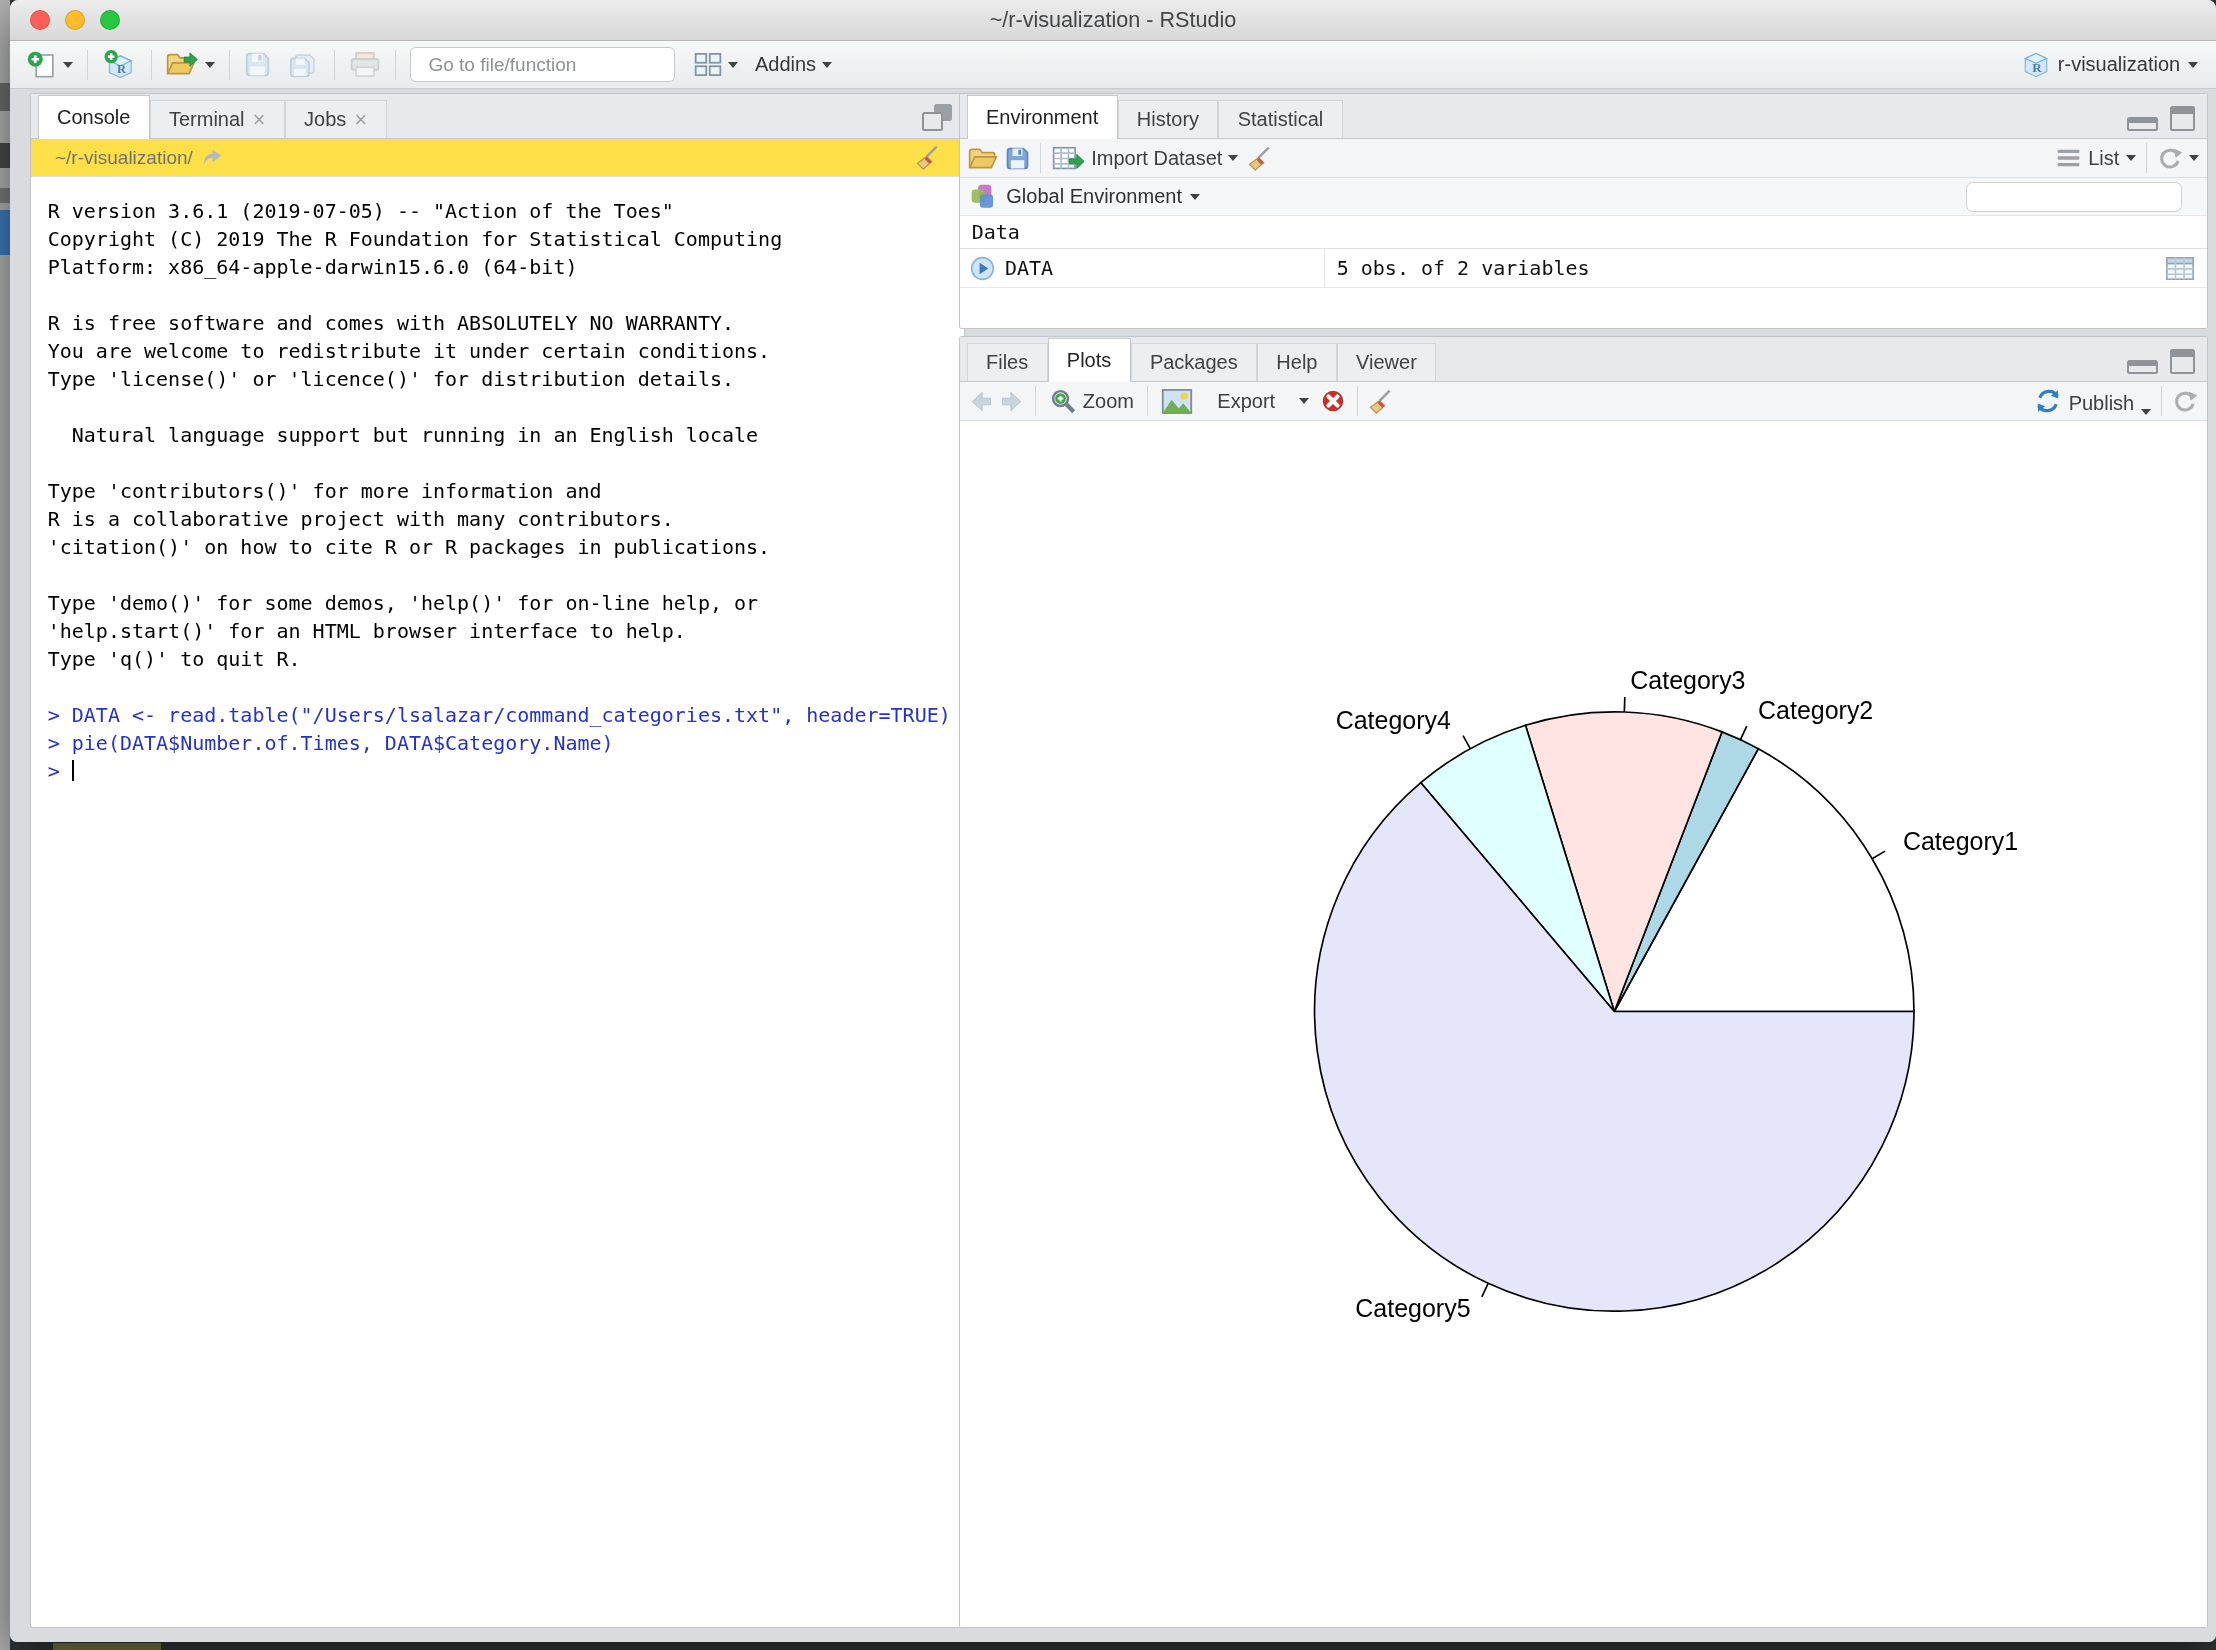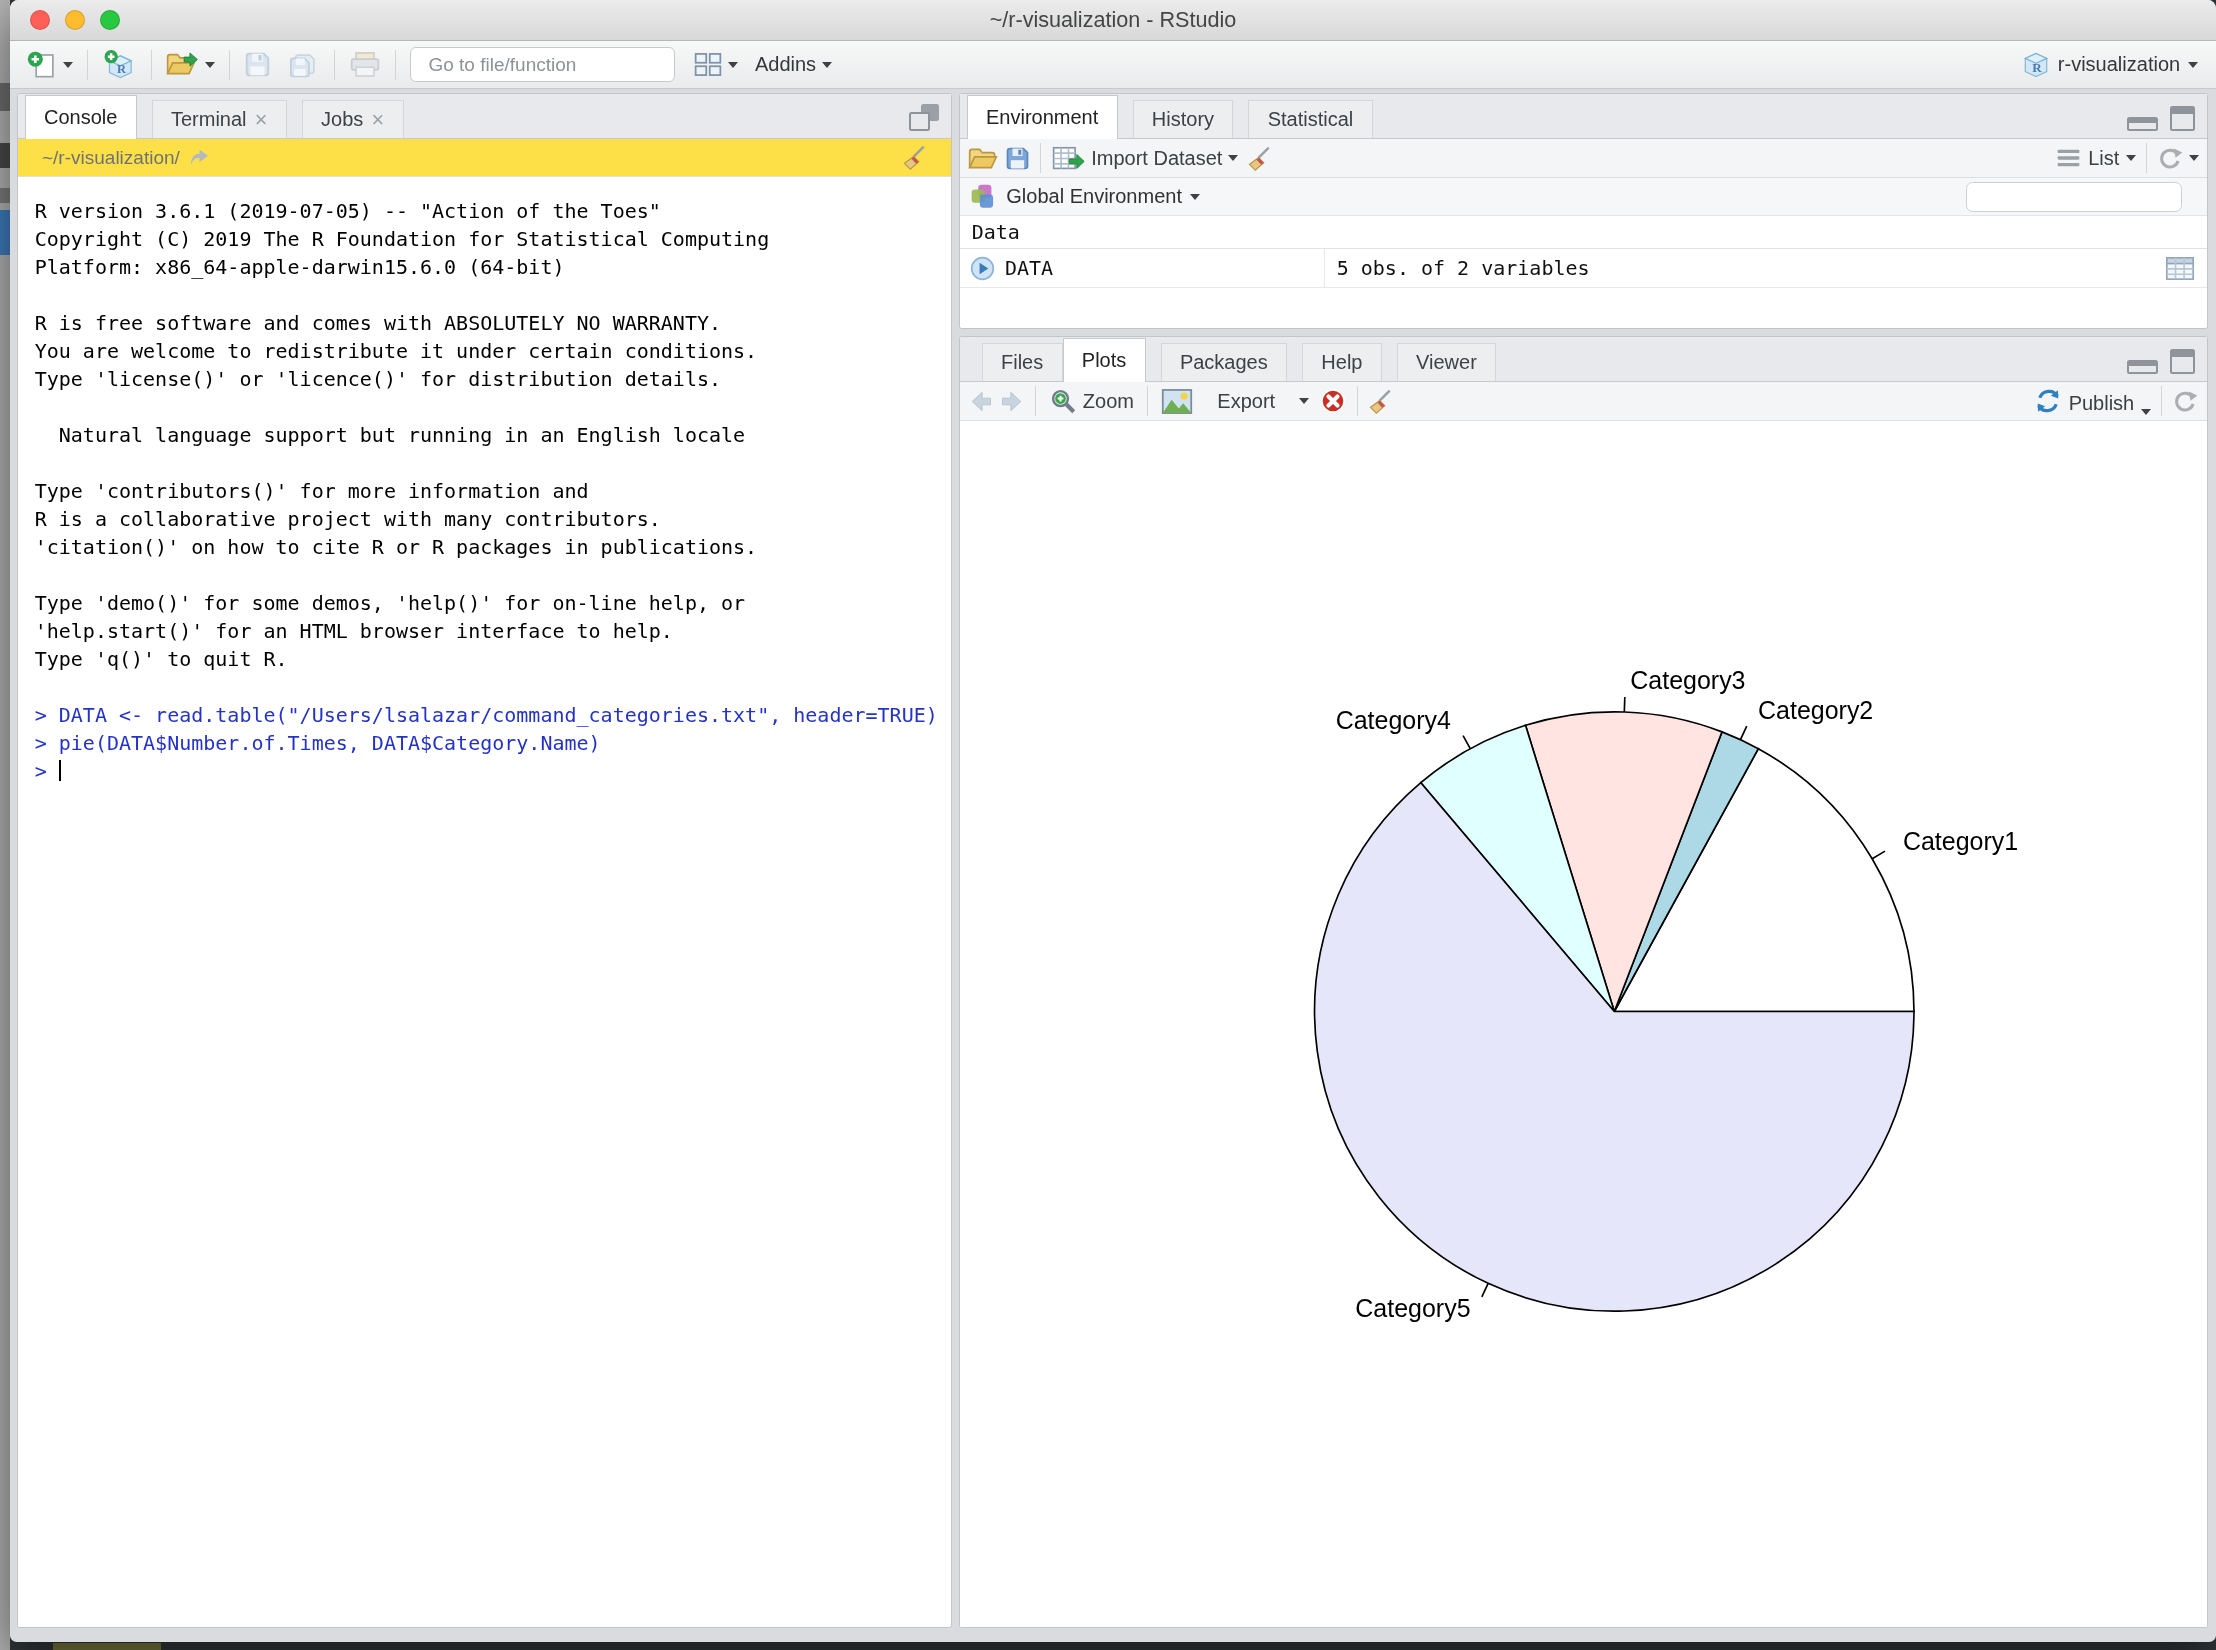--- a/index.html
+++ b/index.html
@@ -51,32 +51,32 @@
   .goto-box input { border:0; outline:0; flex:1; font-size:19px; color:#333; font-family:"Liberation Sans",sans-serif; background:transparent; }
   .goto-box input::placeholder { color:#8e9296; }
   .toolbar-label { font-size:20px; color:#35383a; }
   .right-project { margin-left:auto; display:flex; align-items:center; gap:7.5px; padding-right:6.7px; }
 
   
   .pane {
     position:absolute; background:#fff; border:0.8px solid #c2c5c8; border-radius:2.5px;
     display:flex; flex-direction:column; box-sizing:border-box; overflow:hidden;
   }
-  .console-pane { left:7px;    top:93px; width:935px; height:1535px; }
+  .console-pane { left:20px;    top:93px; width:935px; height:1535px; }
   .env-pane     { left:949px; top:93px; width:1249px; height:236px;  }
   .plots-pane   { left:949px; top:336px; width:1249px; height:1292px; }
 
   .tabstrip {
     display:flex; align-items:flex-end; height:44px; flex:0 0 44px;
     background:#e7e9ec; border-bottom:0.8px solid #c6c9cc; box-sizing:content-box;
     padding-left:6.7px;
   }
   .tab { display:flex; align-items:center; gap:8.3px; padding:0 18.3px; font-size:20px; color:#3e4245; height:43px; box-sizing:border-box; }
   .tab.active { background:#fff; border:0.8px solid #c6c9cc; border-bottom:0; height:44px; margin-bottom:-0.8px; color:#202224; position:relative; z-index:2; }
-  .tab.inactive { background:#eceef0; border:0.8px solid #d3d6d9; border-bottom:0; height:38px;margin-left:15px; }
+  .tab.inactive { background:#eceef0; border:0.8px solid #d3d6d9; border-bottom:0; height:38px; }
   .tab-close { font-size:21.6px; color:#9ba0a5; line-height:1; }
   .pane-controls { margin-left:auto; display:flex; align-items:flex-end; gap:11.7px; padding:0 11.7px 6.7px 0; }
   .ico-min { width:27px; height:6.7px;  border:2.5px solid #8e949a; border-top:6.7px solid #8e949a; border-radius:2.5px; background:#e7e9ec; }
   .ico-max { width:21.6px; height:15px; border:2.5px solid #8e949a; border-top:8.3px solid #8e949a; border-radius:2.5px; background:#e7e9ec; }
   .ico-restore { position:relative; width:30px; height:27px; }
   .ico-restore .back  { position:absolute; right:0; top:0; width:18.3px; height:16.7px; background:#9aa0a6; border-radius:2.5px; }
   .ico-restore .front { position:absolute; left:0; bottom:0; width:16.7px; height:15px; background:#e7e9ec; border:2.5px solid #8e949a; border-radius:2.5px; }
 
   .pane-toolbar {
     height:38px; flex:0 0 38px; background:#f3f5f6; border-bottom:0.8px solid #dcdfe1;

